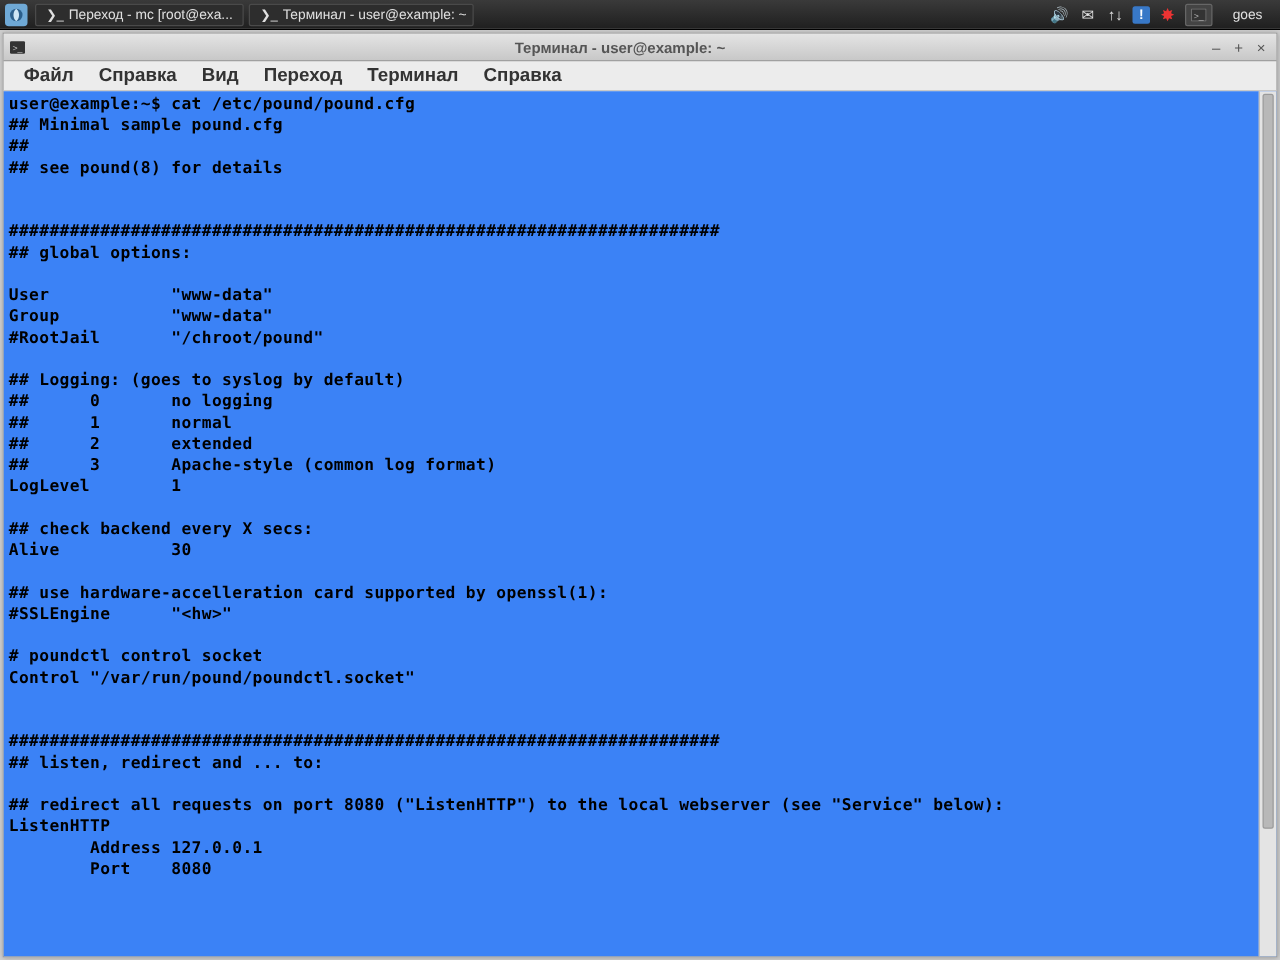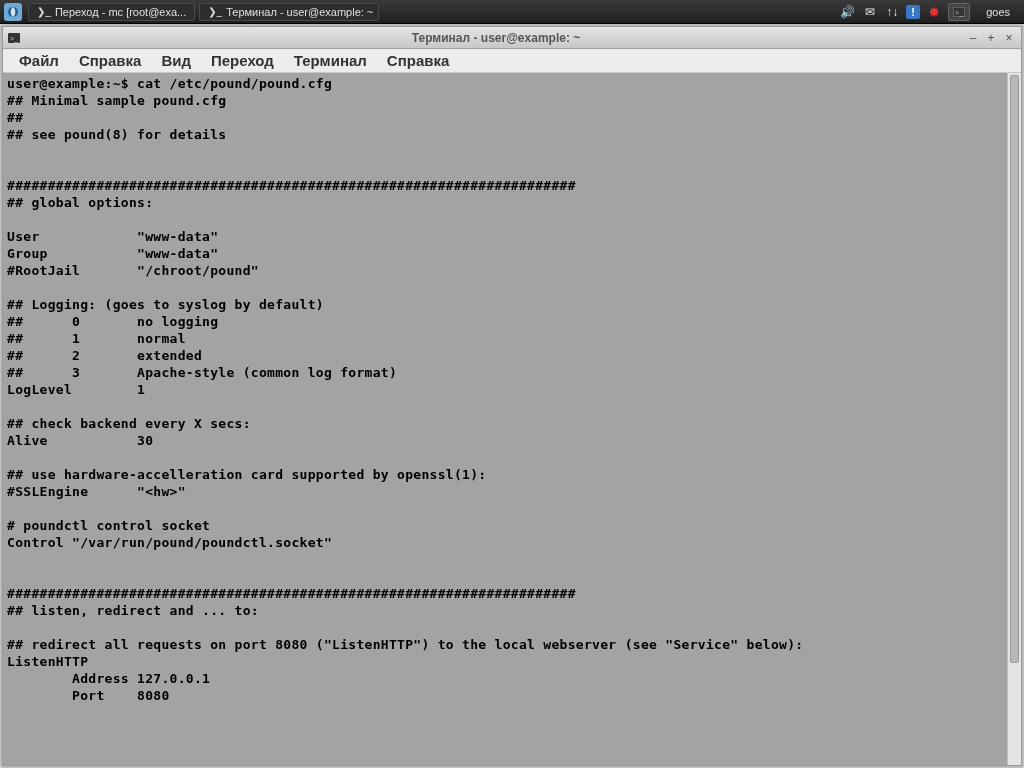--- a/index.html
+++ b/index.html
@@ -81,21 +81,21 @@
     padding: 0 6px;
     font-size: 15px;
     color: #333;
     font-weight: bold;
   }
   .menubar .menu-item { padding: 3px 10px; cursor: pointer; }
 
   .term-area {
     flex: 1;
     display: flex;
-    background: #a3a3a3;
+    background: #3b82f6;
     position: relative;
   }
   .term-content {
     flex: 1;
     padding: 2px 4px;
     font-family: "DejaVu Sans Mono","Liberation Mono",monospace;
     font-size: 13px;
     font-weight: bold;
     line-height: 17px;
     white-space: pre;

